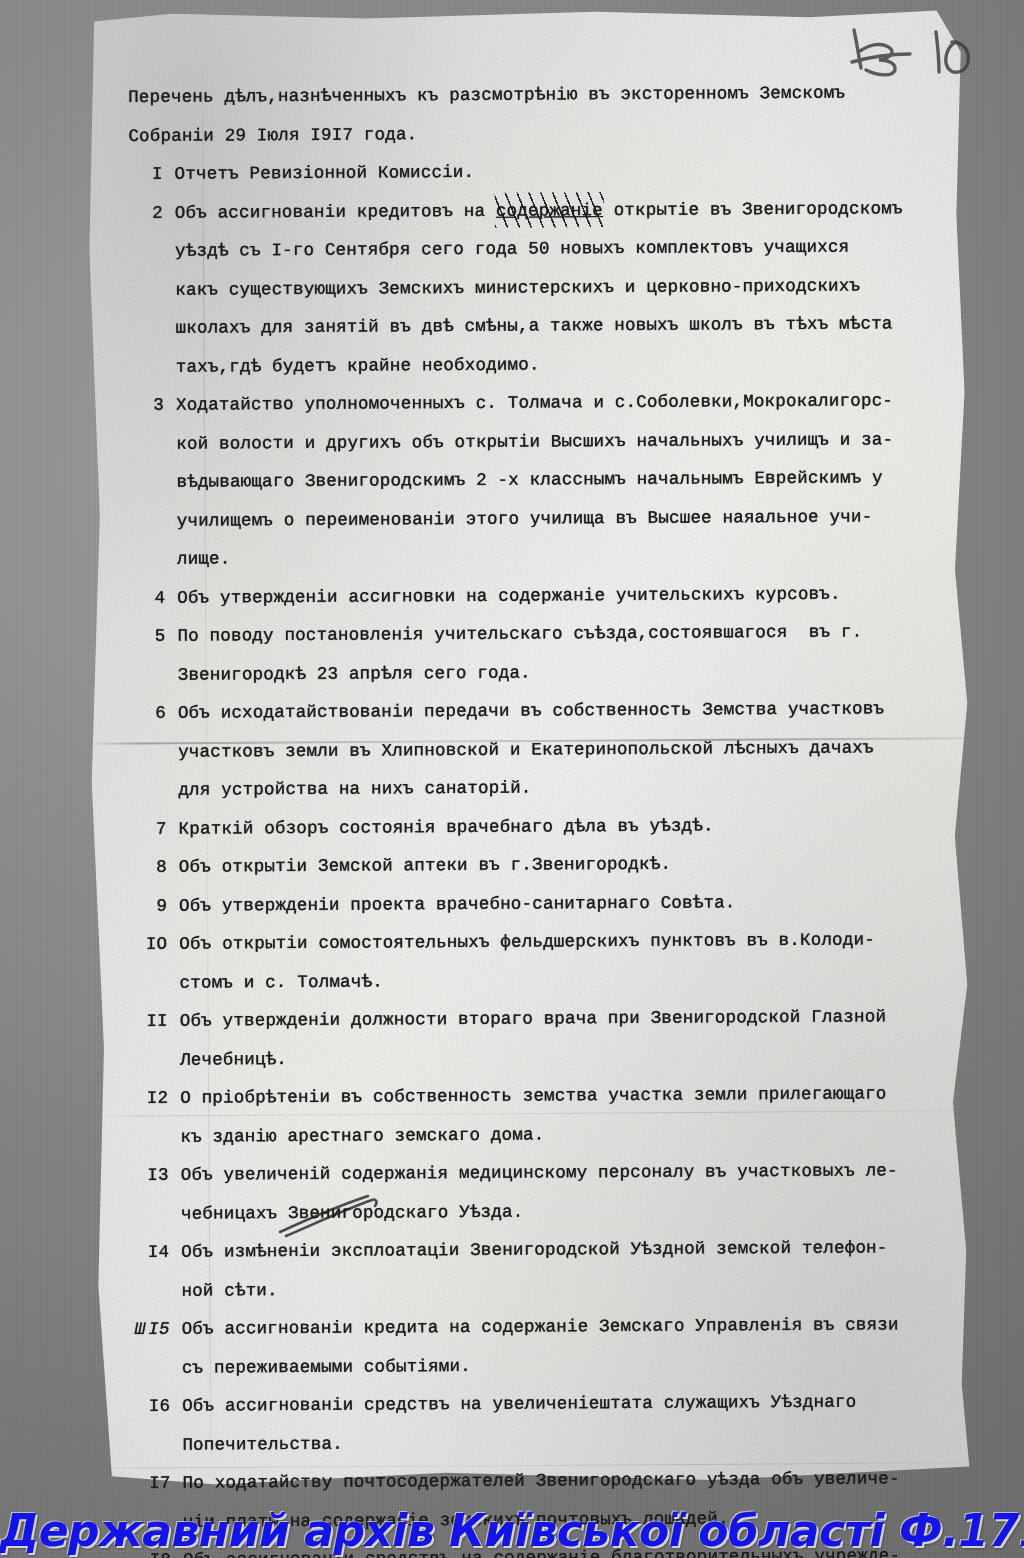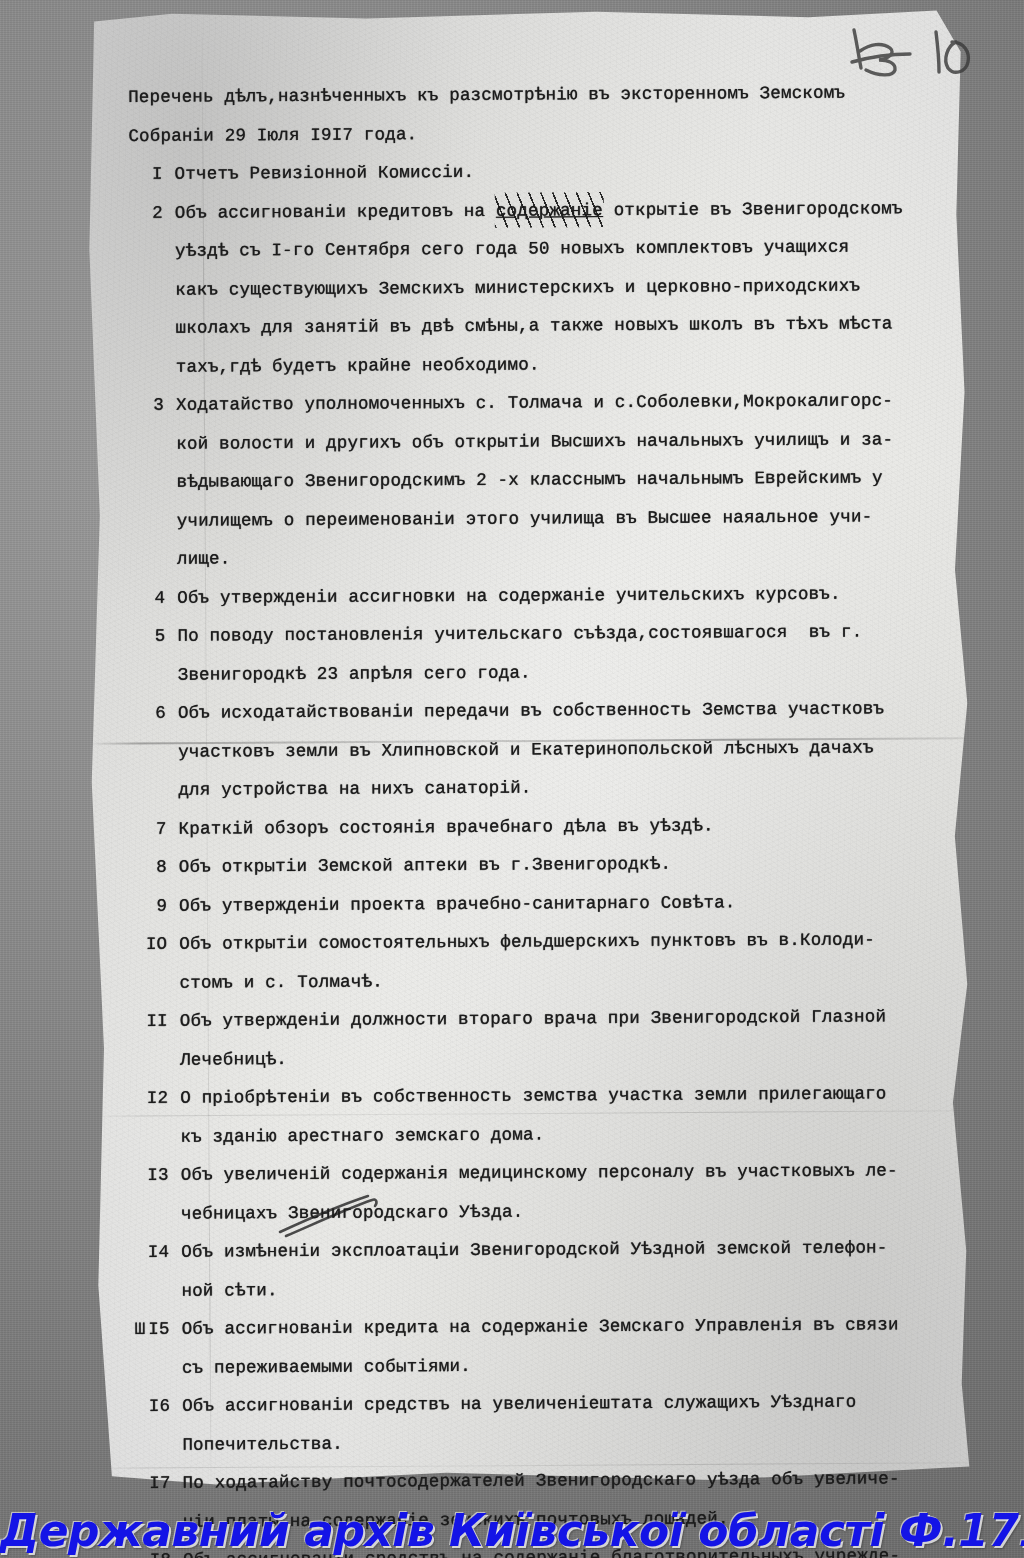--- a/index.html
+++ b/index.html
@@ -144,20 +144,21 @@
     background-image: repeating-linear-gradient(
       68deg,
       rgba(25,25,25,0.92) 0 1.6px,
       rgba(25,25,25,0) 1.6px 11px);
     pointer-events: none;
   }
   
   .overtype {
     position: relative;
     display: inline-block;
+    font-style: italic;
   }
   .overtype::after {
     content: "Ш";
     position: absolute;
     left: -1px;
     top: 0;
     color: rgba(20,20,20,0.85);
   }
 
   

